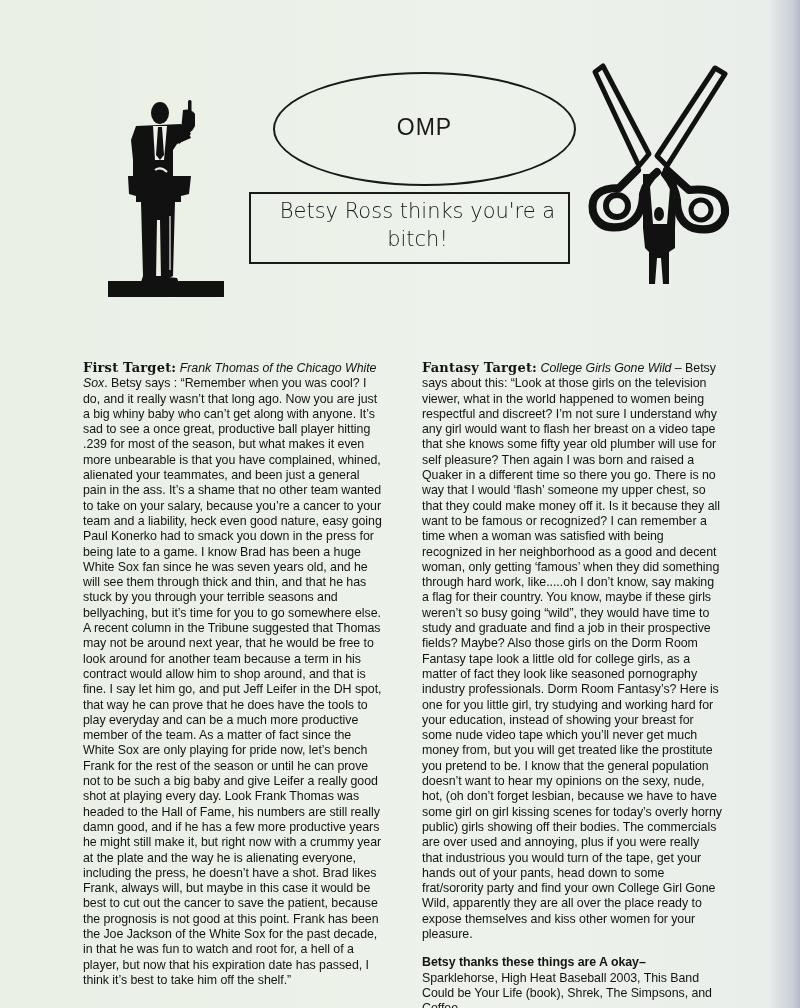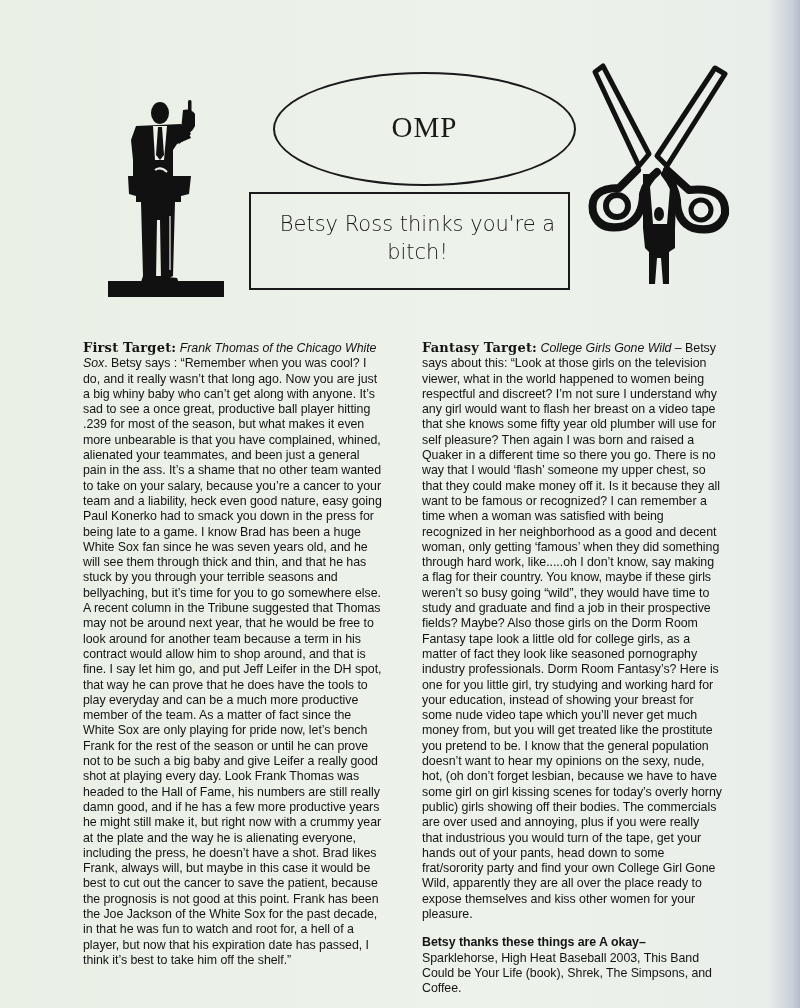--- a/index.html
+++ b/index.html
@@ -16,34 +16,34 @@
     }
     .speaker { position: absolute; left: 103px; top: 100px; width: 128px; height: 200px; }
     .scissors { position: absolute; left: 585px; top: 62px; width: 150px; height: 225px; }
     .oval {
       position: absolute; left: 273px; top: 72px; width: 303px; height: 114px;
       border: 2.5px solid #1a1a1a; border-radius: 50%;
       display: flex; align-items: center; justify-content: center;
       box-sizing: border-box;
     }
     .oval-text {
-      font-family: Liberation Serif, serif; font-size: 29px; letter-spacing: 1px;
+      font-family: Liberation Sans, sans-serif; font-size: 23px; letter-spacing: 1px;
       color: #1a1a1a; margin-top: -4px;
     }
     .title-box {
-      position: absolute; left: 249px; top: 192px; width: 321px; height: 98px;
+      position: absolute; left: 249px; top: 192px; width: 321px; height: 72px;
       border: 2px solid #1a1a1a; box-sizing: border-box;
       display: flex; align-items: center; justify-content: center; text-align: center; padding-left: 16px;
     }
     .title-text {
       font-family: "DejaVu Sans", sans-serif; font-size: 21px; line-height: 28px;
       color: #1a1a1a; width: 280px; margin-top: -6px; font-weight: 300;
     }
     .col {
-      position: absolute; top: 340px; width: 300px;
+      position: absolute; top: 360px; width: 300px;
       font-size: 12.4px; line-height: 15.3px; letter-spacing: -0.05px;
     }
     .col.left { left: 83px; }
     .col.right { left: 422px; }
     .col p { margin: 0 0 13px 0; }
     .label {
       font-family: "DejaVu Serif", serif; font-weight: bold; font-size: 13px;
       letter-spacing: 0.2px;
     }
     .subject { font-style: italic; }

